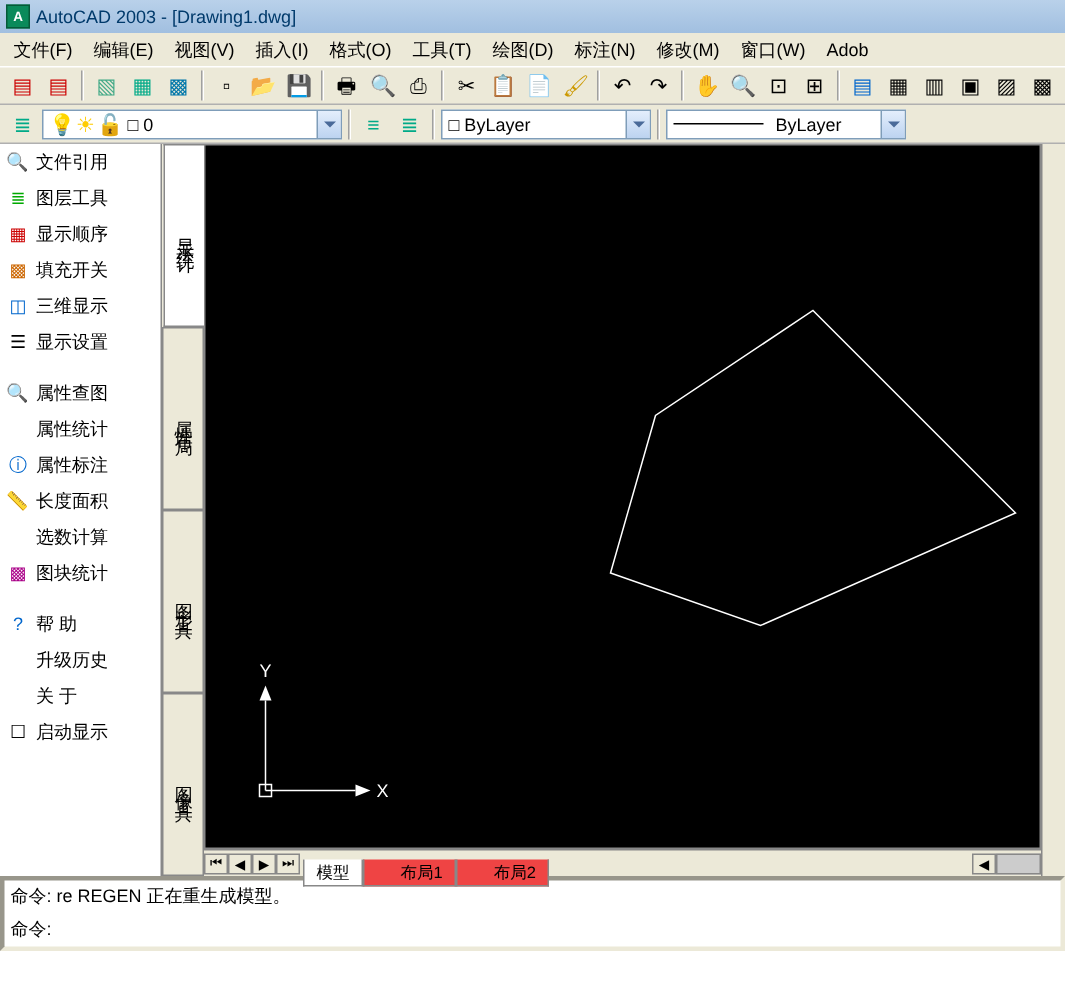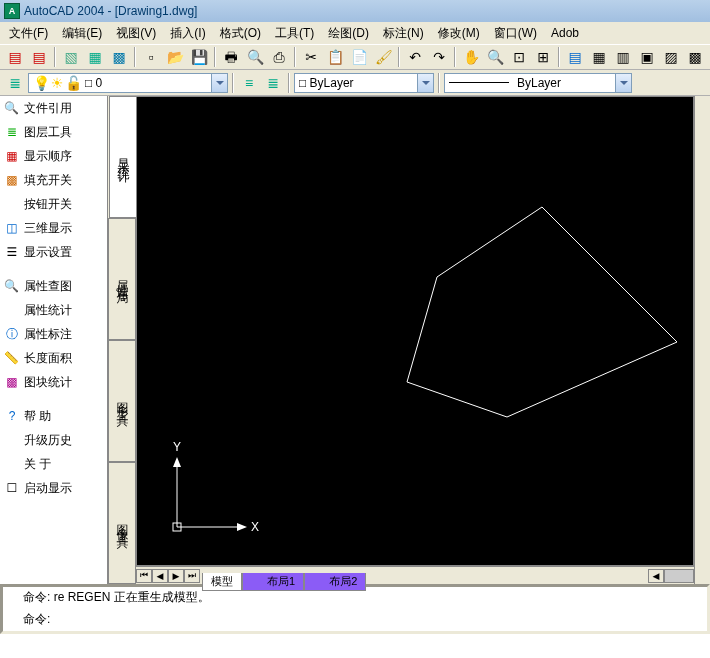--- a/index.html
+++ b/index.html
@@ -23,31 +23,31 @@
 .vtab{flex:1 1 0;border:1px solid #888;background:#ece9d8;writing-mode:vertical-rl;text-orientation:upright;display:flex;align-items:center;justify-content:center;font-size:12px;letter-spacing:4px;cursor:pointer;position:relative;}
 .vtab.active{background:#fff;border-right:1px solid #fff;right:-1px;}
 .canvas-wrap{flex:1;display:flex;flex-direction:column;background:#ece9d8;}
 .canvas{flex:1;background:#000;position:relative;border:1px solid #888;}
 .poly{position:absolute;left:0;top:0;}
 .ucs{position:absolute;left:30px;bottom:28px;}
 .hscroll{height:18px;background:#ece9d8;display:flex;align-items:center;border-top:1px solid #888;}
 .sc-btn{width:16px;height:14px;border:1px solid #888;background:#ece9d8;display:flex;align-items:center;justify-content:center;font-size:9px;cursor:pointer;}
 .tabs{display:flex;align-items:flex-end;height:30px;margin-left:2px;}
 .ptab{padding:1px 8px;background:#fff;border:1px solid #888;border-top:none;font-size:11px;cursor:pointer;}
-.ptab.inactive{background:#8b5cf6;padding-left:24px;}
+.ptab.inactive{background:#ef4444;padding-left:24px;}
 .cmdarea{border:3px inset #ece9d8;background:#fff;font-family:"SimSun",monospace;font-size:15px;}
-.cmdline{padding:2px 20px;min-height:22px;}
+.cmdline{padding:2px 4px;min-height:22px;}
 .sm-ico{font-size:14px;line-height:1;width:16px;text-align:center;}
 </style>
 </head>
 <body>
 
 <div class="titlebar">
   <div class="t-icon">A</div>
-  <span>AutoCAD 2004 - [Drawing1.dwg]</span>
+  <span>AutoCAD 2003 - [Drawing1.dwg]</span>
 </div>
 
 <div class="menubar">
   <span>文件(F)</span>
   <span>编辑(E)</span>
   <span>视图(V)</span>
   <span>插入(I)</span>
   <span>格式(O)</span>
   <span>工具(T)</span>
   <span>绘图(D)</span>
@@ -165,21 +165,21 @@
     </div>
   <div class="tb-btn">
       <span class="sm-ico" style="color:#0a8">≣</span>
     </div>
   <div class="tb-sep"></div>
   <div class="combo" style="width:140px">
     <span>□ ByLayer</span>
     <div class="arrow"></div>
   </div>
   <div class="tb-sep"></div>
-  <div class="combo" style="width:188px">
+  <div class="combo" style="width:160px">
     <span style="border-top:1px solid #000;width:60px;height:0;margin-right:8px"></span>
     <span> ByLayer</span>
     <div class="arrow"></div>
   </div>
 </div>
 
 <div class="workarea">
 
   <div class="sidepanel">
     <div class="item">
@@ -192,24 +192,20 @@
       </div>
     <div class="item">
         <span class="sp-icon" style="color:#c00">▦</span>
         <span>显示顺序</span>
       </div>
     <div class="item">
         <span class="sp-icon" style="color:#c60">▩</span>
         <span>填充开关</span>
       </div>
     <div class="item">
-        <span class="sp-icon"></span>
-        <span>按钮开关</span>
-      </div>
-    <div class="item">
         <span class="sp-icon" style="color:#06c">◫</span>
         <span>三维显示</span>
       </div>
     <div class="item">
         <span class="sp-icon">☰</span>
         <span>显示设置</span>
       </div>
     <div style="height:10px"></div>
     <div class="item">
         <span class="sp-icon">🔍</span>
@@ -219,20 +215,24 @@
         <span class="sp-icon"></span>
         <span>属性统计</span>
       </div>
     <div class="item">
         <span class="sp-icon" style="color:#06c">ⓘ</span>
         <span>属性标注</span>
       </div>
     <div class="item">
         <span class="sp-icon" style="color:#c90">📏</span>
         <span>长度面积</span>
+      </div>
+    <div class="item">
+        <span class="sp-icon"></span>
+        <span>选数计算</span>
       </div>
     <div class="item">
         <span class="sp-icon" style="color:#a08">▩</span>
         <span>图块统计</span>
       </div>
     <div style="height:10px"></div>
     <div class="item">
         <span class="sp-icon" style="color:#06c">?</span>
         <span>帮    助</span>
       </div>

